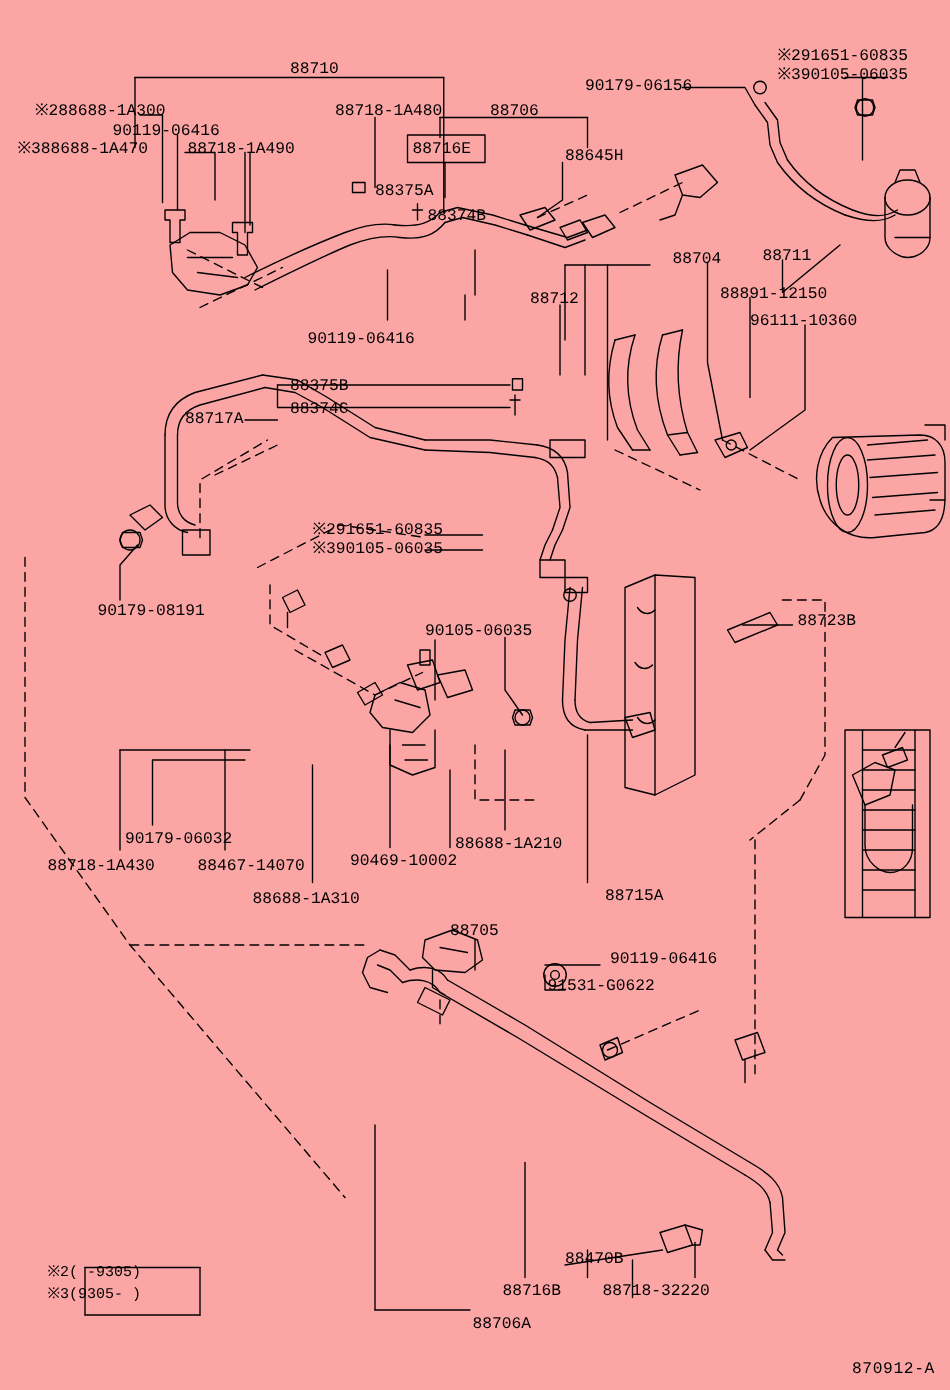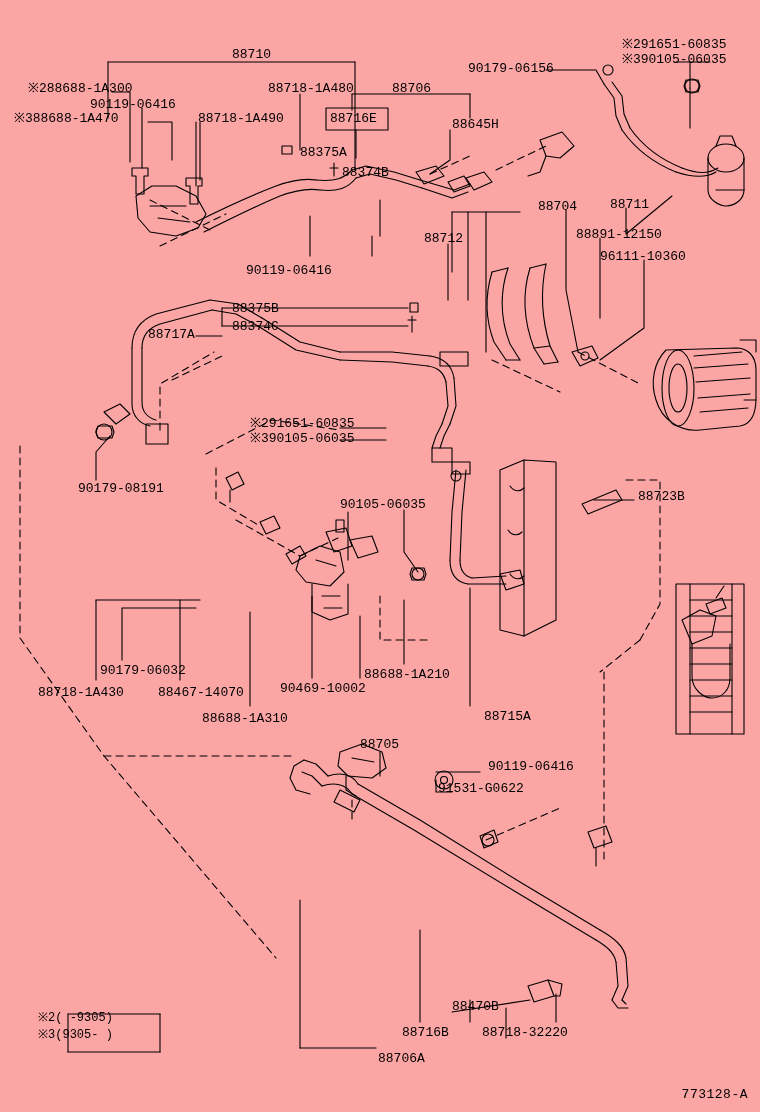--- a/index.html
+++ b/index.html
@@ -331,21 +331,21 @@
 
   <div class="lbl" style="left:232px; top:48px;">88710</div>
   <div class="lbl" style="left:28px;  top:82px;">※288688-1A300</div>
   <div class="lbl" style="left:468px; top:62px;">90179-06156</div>
   <div class="lbl" style="left:622px; top:38px;">※291651-60835</div>
   <div class="lbl" style="left:622px; top:53px;">※390105-06035</div>
   <div class="lbl" style="left:268px; top:82px;">88718-1A480</div>
   <div class="lbl" style="left:392px; top:82px;">88706</div>
   <div class="lbl" style="left:90px;  top:98px;">90119-06416</div>
   <div class="lbl" style="left:14px;  top:112px;">※388688-1A470</div>
-  <div class="lbl" style="left:150px; top:112px;margin-left:48px;">88718-1A490</div>
+  <div class="lbl" style="left:150px; top:112px;">88718-1A490</div>
   <div class="lbl" style="left:330px; top:112px;">88716E</div>
   <div class="lbl" style="left:452px; top:118px;">88645H</div>
   <div class="lbl" style="left:300px; top:146px;">88375A</div>
   <div class="lbl" style="left:342px; top:166px;">88374B</div>
   <div class="lbl" style="left:538px; top:200px;">88704</div>
   <div class="lbl" style="left:610px; top:198px;">88711</div>
   <div class="lbl" style="left:576px; top:228px;">88891-12150</div>
   <div class="lbl" style="left:424px; top:232px;">88712</div>
   <div class="lbl" style="left:600px; top:250px;">96111-10360</div>
   <div class="lbl" style="left:246px; top:264px;">90119-06416</div>
@@ -374,15 +374,15 @@
 
   <div class="note-block">
     <div>
       <span>※2(</span><span>   -9305)</span>
     </div>
     <div>
       <span>※3(9305-</span><span>       )</span>
     </div>
   </div>
 
-  <div class="footer-code">773128-A</div>
+  <div class="footer-code">870912-A</div>
 
 </div>
 
 </body></html>

